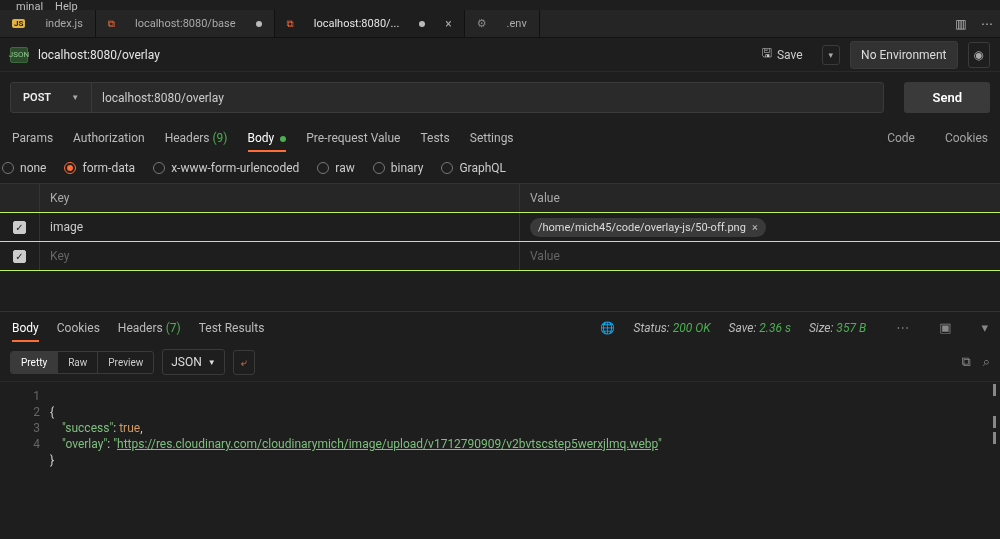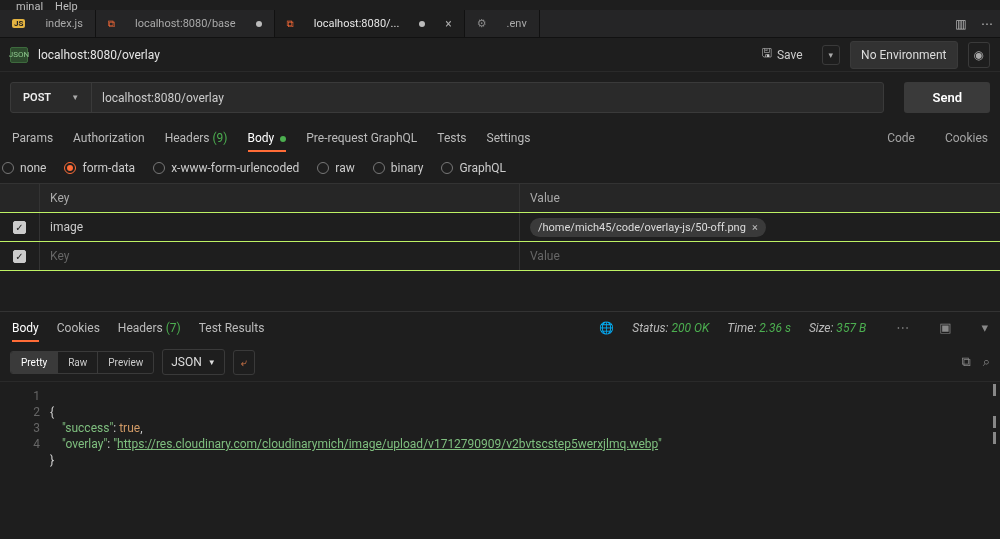--- a/index.html
+++ b/index.html
@@ -149,21 +149,21 @@
   <div class="req-tab">Params</div>
   <div class="req-tab">Authorization</div>
   <div class="req-tab">
     <span>Headers</span>
     <span class="count">(9)</span>
   </div>
   <div class="req-tab active">
     <span>Body</span>
     <span class="dot-green"></span>
   </div>
-  <div class="req-tab">Pre-request GraphQL</div>
+  <div class="req-tab">Pre-request Value</div>
   <div class="req-tab">Tests</div>
   <div class="req-tab">Settings</div>
   <div class="spacer"></div>
   <div class="link-blue">Code</div>
   <div class="link-blue" style="margin-left:10px;">Cookies</div>
 </div>
 
 <div class="body-types">
   <div class="bt">
       <span class="radio"></span>
@@ -225,21 +225,21 @@
     <span>Headers</span>
     <span class="count">(7)</span>
   </div>
   <div class="resp-tab">Test Results</div>
   <div class="spacer"></div>
   <span style="color:#bbb;">🌐</span>
   <span class="resp-meta">
     <span>Status:</span> <span class="ok">200 OK</span>
   </span>
   <span class="resp-meta">
-    <span>Time:</span> <span class="ok">2.36 s</span>
+    <span>Save:</span> <span class="ok">2.36 s</span>
   </span>
   <span class="resp-meta">
     <span>Size:</span> <span class="ok">357 B</span>
   </span>
   <span class="util-icon">⋯</span>
   <span class="util-icon">▣</span>
   <span class="util-icon">▾</span>
 </div>
 
 <div class="view-row">

